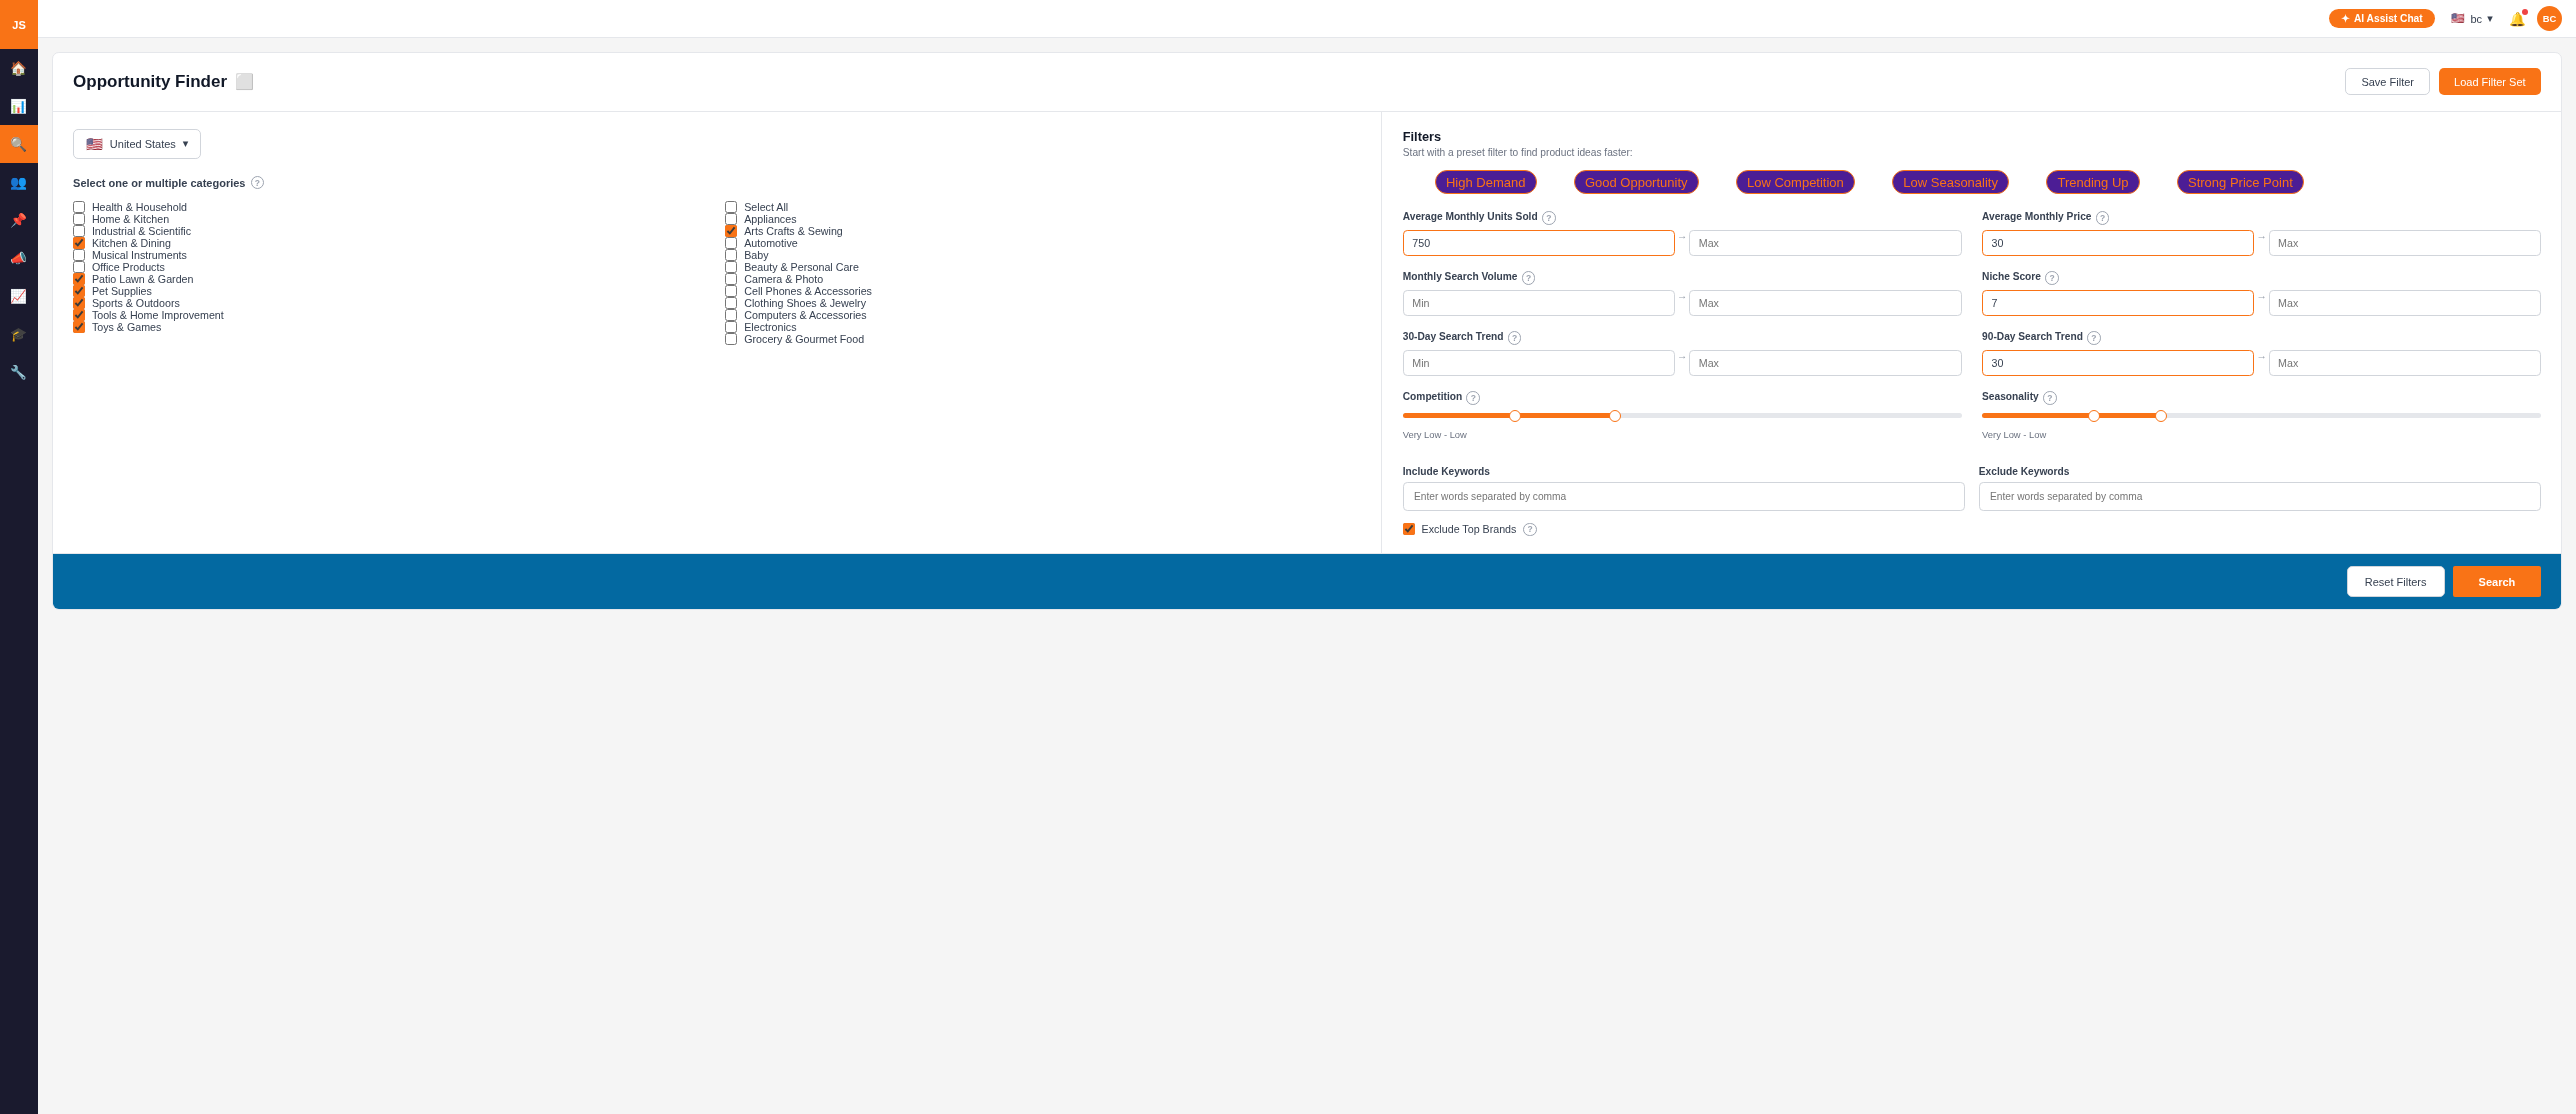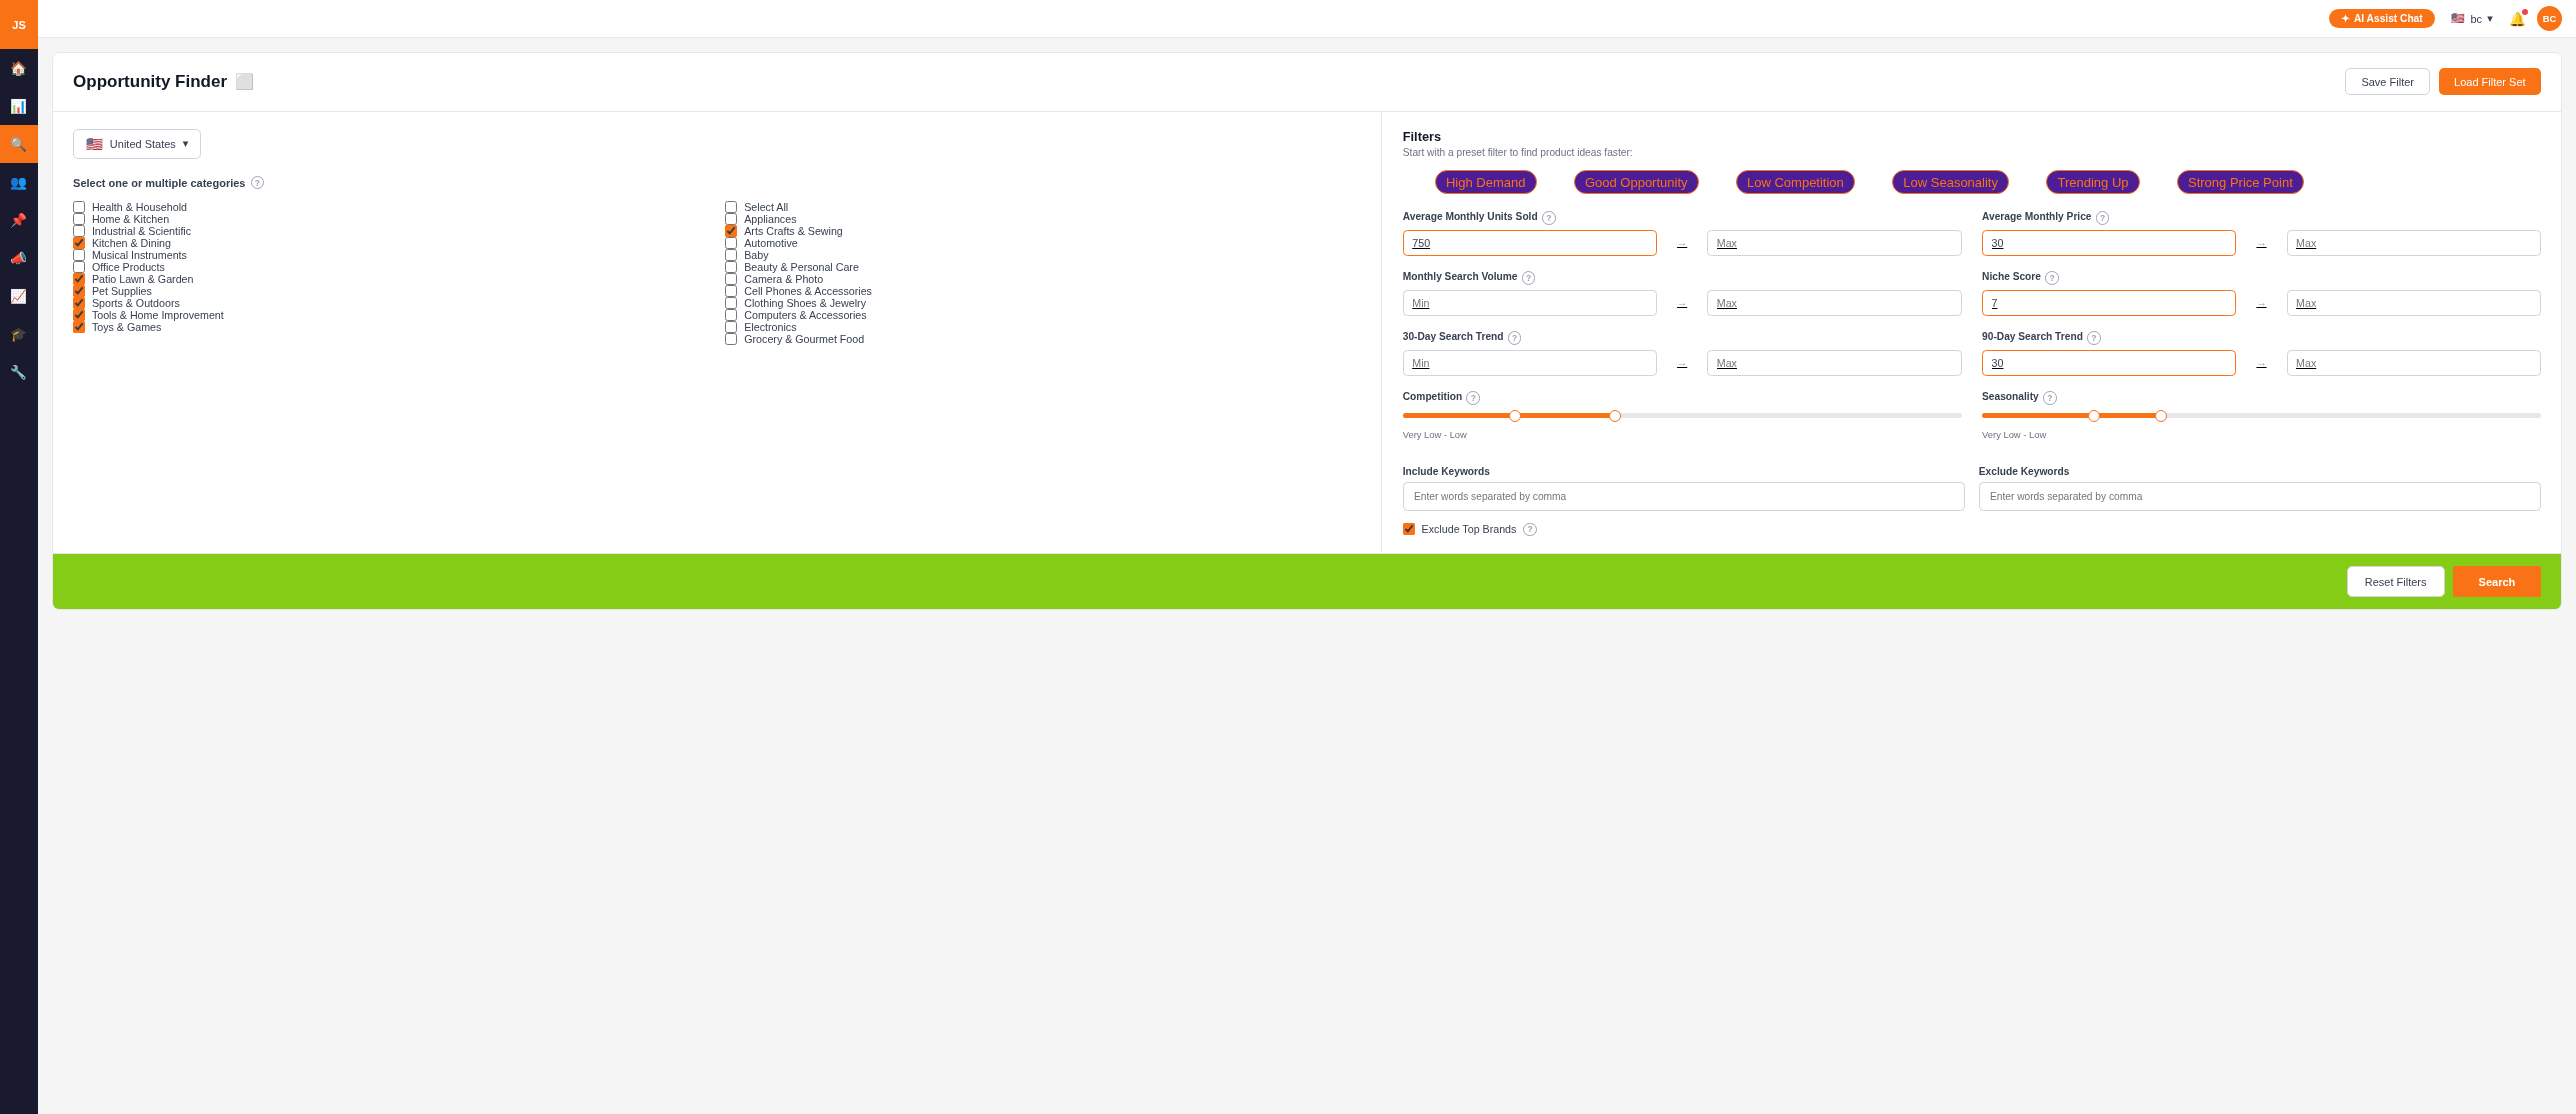--- a/index.html
+++ b/index.html
@@ -297,23 +297,21 @@
     .filter-label {
       font-size: 10.2px;
       font-weight: 600;
       color: #374151;
       display: flex;
       align-items: flex-start;
       gap: 4.3px;
     }
     .filter-range {
       display: flex;
-      align-items: center;
-      gap: 20px;
-      text-decoration: underline;
+      gap: 2px;
     }
     .filter-input {
       flex: 1;
       border: 1.3px solid #f97316;
       border-radius: 4.3px;
       padding: 6px 8.5px;
       font-size: 10.7px;
       color: #374151;
       outline: none;
       background: white;
@@ -398,21 +396,21 @@
       accent-color: #f97316;
     }
 
     
     .page-footer {
       border-top: 0.9px solid #e5e7eb;
       padding: 12px 20.5px;
       display: flex;
       justify-content: flex-end;
       gap: 8.5px;
-      background: #84cc16;
+      background: #0369a1;
     }
     .btn-reset {
       border: 0.9px solid #d1d5db;
       background: white;
       color: #374151;
       padding: 8.5px 17px;
       border-radius: 5.1px;
       font-size: 11px;
       font-weight: 500;
       cursor: pointer;

